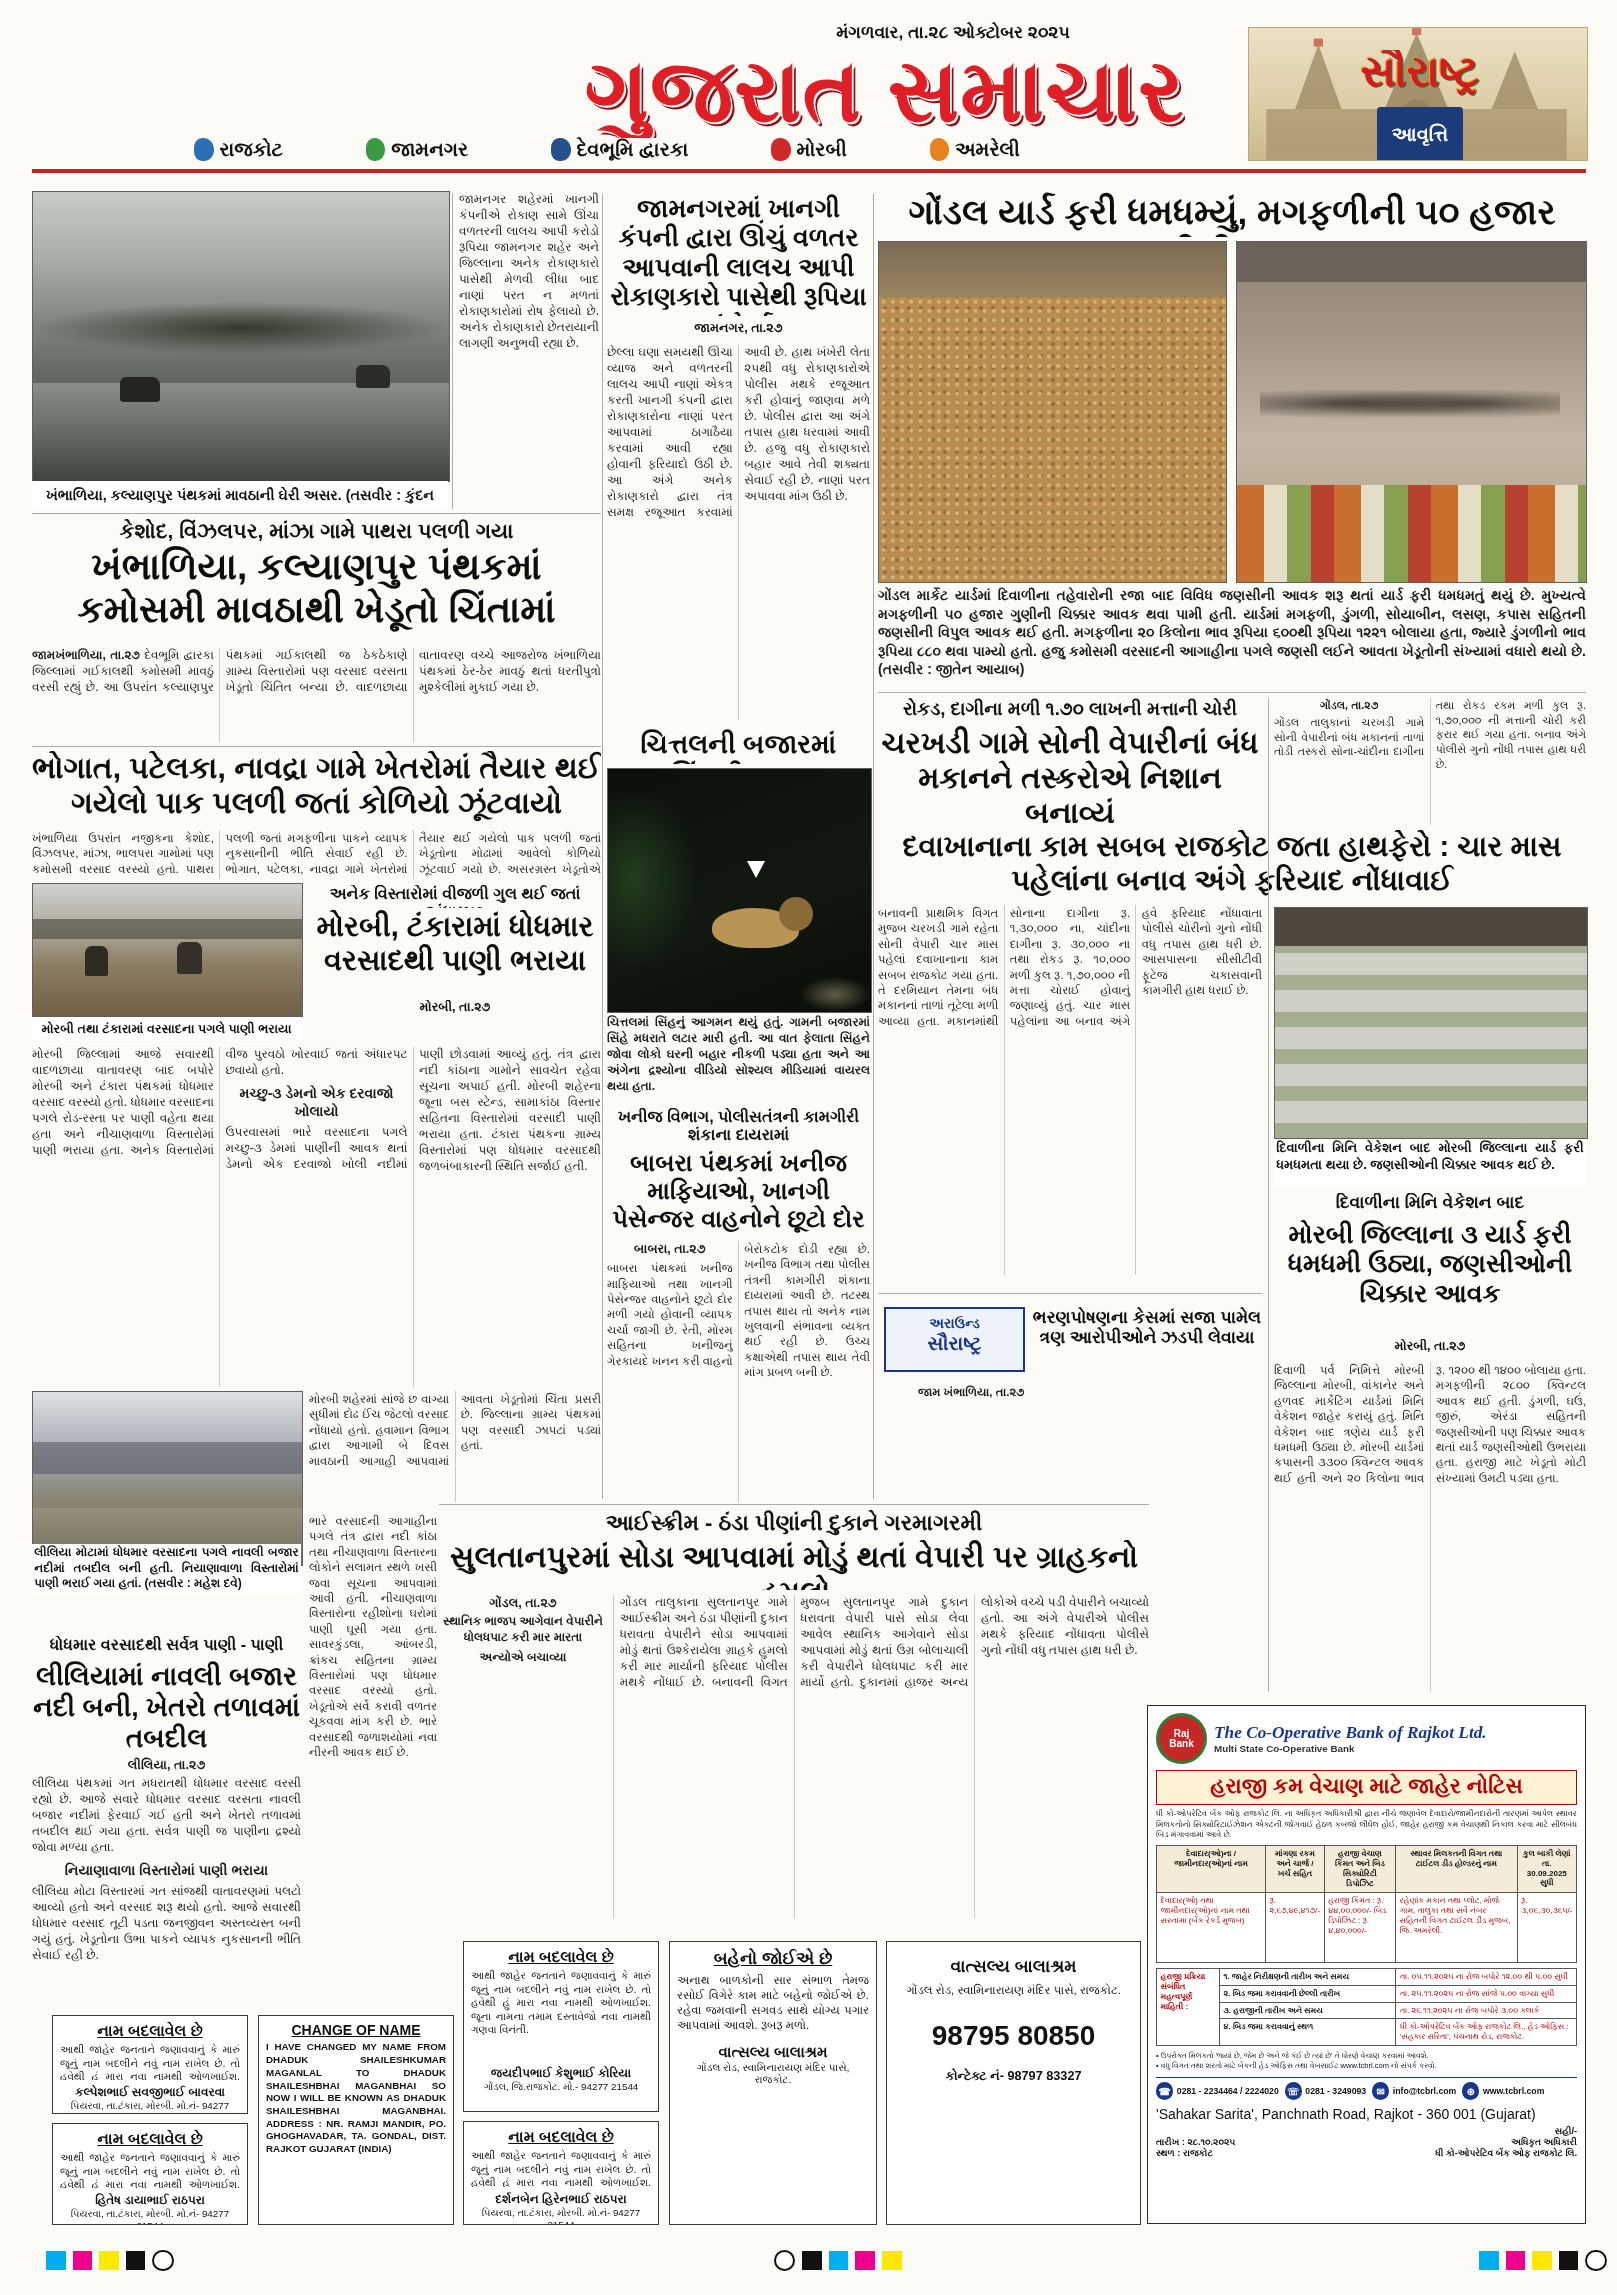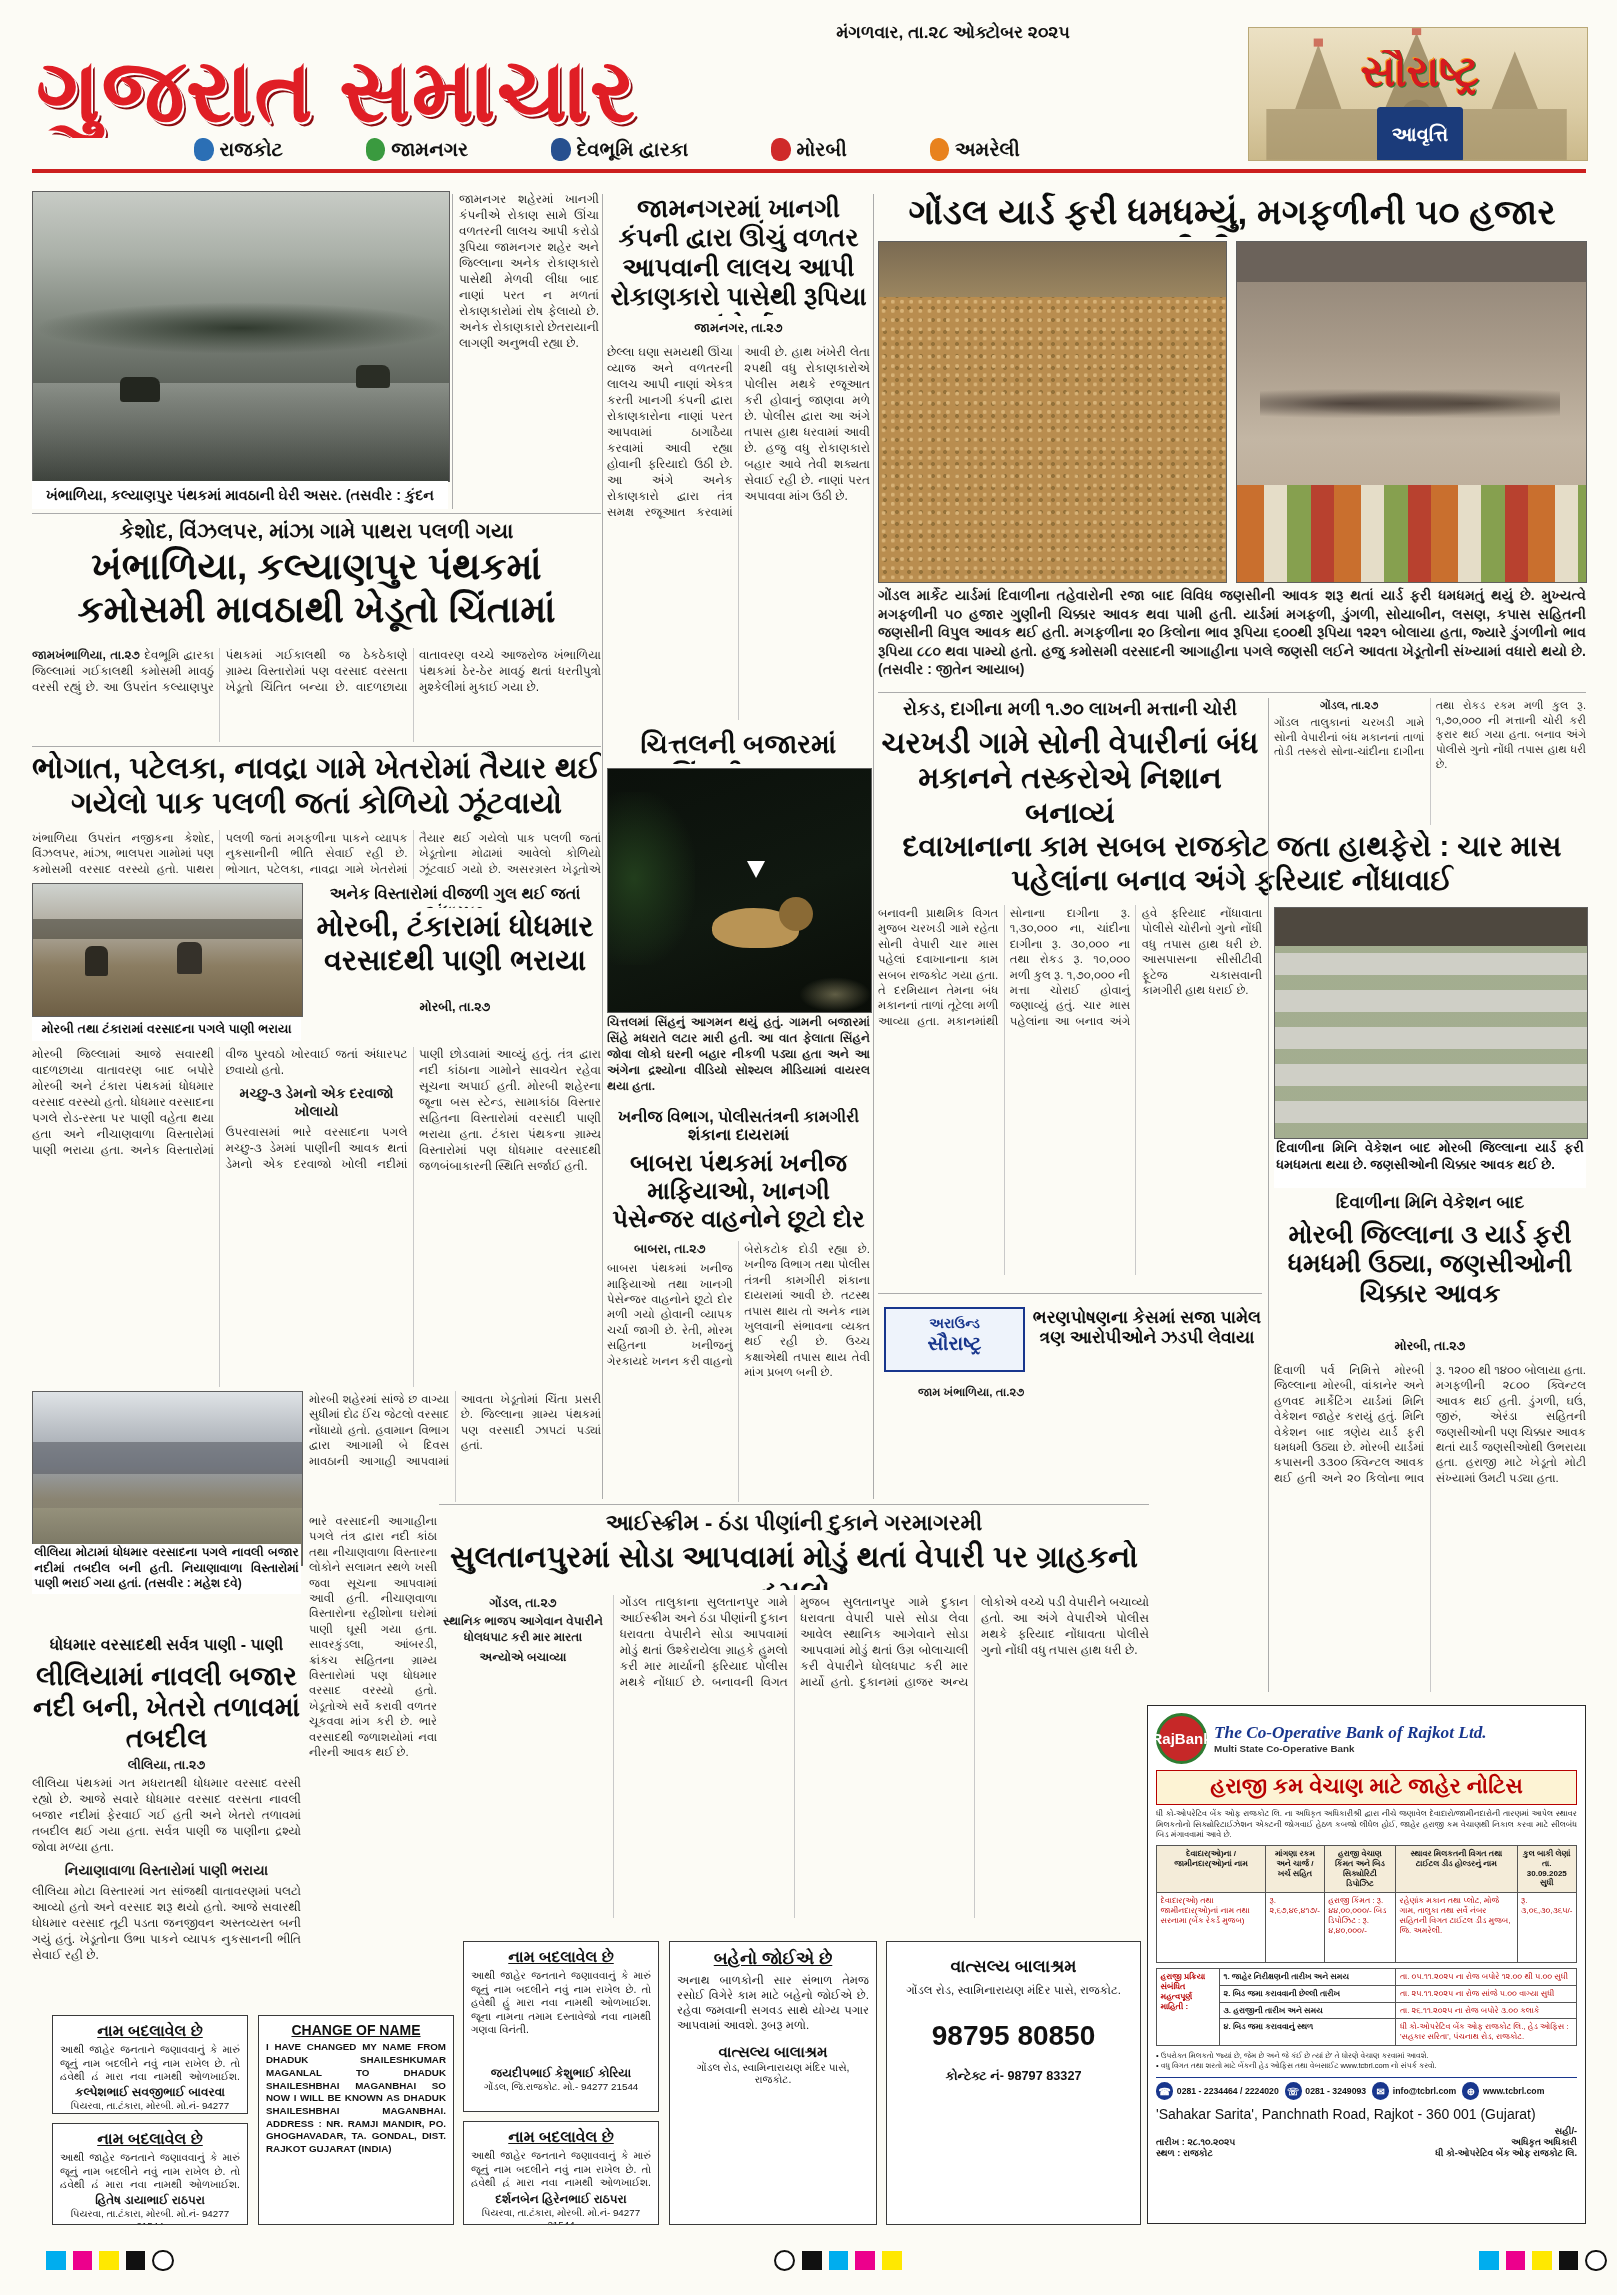--- a/index.html
+++ b/index.html
@@ -10,21 +10,21 @@
   .dl{font-weight:700;text-align:center;font-size:12.7px;margin-bottom:2.3px;}
   .bd{font-size:12.7px;line-height:1.33;text-align:justify;color:#1c1c1c;}
   .c2{column-count:2;column-gap:11.6px;column-rule:0.6px solid #c9c9c9;}
   .c3{column-count:3;column-gap:11.6px;column-rule:0.6px solid #c9c9c9;}
   .c4{column-count:4;column-gap:12.7px;column-rule:0.6px solid #c9c9c9;}
   .sub{font-weight:800;text-align:center;margin:4.6px 0;font-size:14px;}
   .ph{border:0.6px solid #5f5f5f;}
   .pc{font-weight:700;text-align:center;background:#fff;color:#111;}
   .vrule{position:absolute;width:1.2px;background:#ababab;}
   .hrule{position:absolute;height:1.2px;background:#ababab;}
-  .masthead{font-weight:900;color:#e01e25;text-shadow:1.7px 1.7px 0 #ffffff,3.5px 3.5px 0 #8e0d12;letter-spacing:1.2px;line-height:1;}
+  .masthead{font-weight:900;color:#e01e25;text-shadow:1.7px 1.7px 0 #ffffff,3.5px 3.5px 0 #8e0d12;letter-spacing:1.2px;line-height:1;text-align:right;}
   .city{display:flex;align-items:center;gap:5.8px;font-weight:800;font-size:19.6px;}
   .city-icon{width:19.6px;height:23px;border-radius:46% 58% 52% 44%;display:inline-block;}
   .badge{background:#f2a227;border:1.7px solid #c97f10;border-radius:50%;display:flex;align-items:center;justify-content:center;font-size:25.4px;font-weight:900;color:#c40f14;}
   .temple-box{background:linear-gradient(180deg,#ece1c4 0%,#dccda6 60%,#cbb98b 100%);border:0.6px solid #b9a877;}
   .ed-main{font-weight:900;color:#d61a20;font-size:43px;line-height:1;text-shadow:1.2px 1.2px 0 #2e7d32,-1.2px -1.2px 0 #f7941d;}
   .ed-sub{background:#1b3b7a;color:#fff;font-weight:800;font-size:19.6px;padding:16px 15px;border-radius:3.5px;display:inline-block;}
   .cls{border:1.7px double #3a3a3a;padding:5.8px 7px;text-align:center;background:#fff;}
   .cls .t{font-weight:800;font-size:15.6px;text-decoration:underline;margin-bottom:3.5px;}
   .cls .b{font-size:10.4px;line-height:1.3;text-align:justify;}
   .cls .n{font-weight:800;font-size:12px;margin-top:4.6px;}
@@ -266,21 +266,21 @@
 
 <div class="abs cls" style="left:886px;top:1941px;width:255px;height:284px;box-sizing:border-box;">
   <div class="n" style="font-size:17.3px;margin-top:8px;">વાત્સલ્ય બાલાશ્રમ</div>
   <div class="a" style="font-size:11.6px;margin-top:5.8px;">ગોંડલ રોડ, સ્વામિનારાયણ મંદિર પાસે, રાજકોટ.</div>
   <div style="font-size:28px;font-weight:900;margin-top:23px;">98795 80850</div>
   <div style="font-size:12.7px;font-weight:800;margin-top:17.3px;">કોન્ટેક્ટ નં- 98797 83327</div>
 </div>
 
 <div class="abs bank" style="left:1147px;top:1705px;width:439px;height:519px;box-sizing:border-box;">
   <div style="display:flex;align-items:center;gap:7px;">
-    <div style="width:45px;height:45px;border-radius:50%;border:3.5px solid #2e7d32;background:#c62828;color:#fff;display:flex;align-items:center;justify-content:center;font-weight:900;font-size:15px;line-height:1;flex:0 0 auto;">
+    <div style="width:45px;height:45px;border-radius:50%;border:3.5px solid #2e7d32;background:#c62828;color:#fff;display:flex;flex-direction:column;align-items:center;justify-content:center;font-weight:900;font-size:10px;line-height:1;flex:0 0 auto;">
       <span>Raj</span>
       <span>Bank</span>
     </div>
     <div style="flex:1;">
       <div style="font-family:'Liberation Serif',serif;font-style:italic;font-weight:700;font-size:17.3px;color:#18368d;">The Co-Operative Bank of Rajkot Ltd.</div>
       <div style="font-size:9.8px;font-weight:700;color:#333;">Multi State Co-Operative Bank</div>
     </div>
   </div>
   <div class="notice" style="margin-top:5.8px;">હરાજી કમ વેચાણ માટે જાહેર નોટિસ</div>
   <div style="font-size:8px;line-height:1.3;text-align:justify;margin-top:4.6px;">ધી કો-ઓપરેટિવ બેંક ઓફ રાજકોટ લિ. ના અધિકૃત અધિકારીશ્રી દ્વારા નીચે જણાવેલ દેવાદારો/જામીનદારોની તારણમાં આપેલ સ્થાવર મિલકતોનો સિક્યોરિટાઈઝેશન એક્ટની જોગવાઈ હેઠળ કબજો લીધેલ હોઈ, જાહેર હરાજી કમ વેચાણથી નિકાલ કરવા માટે સીલબંધ બિડ મંગાવવામાં આવે છે.</div>

